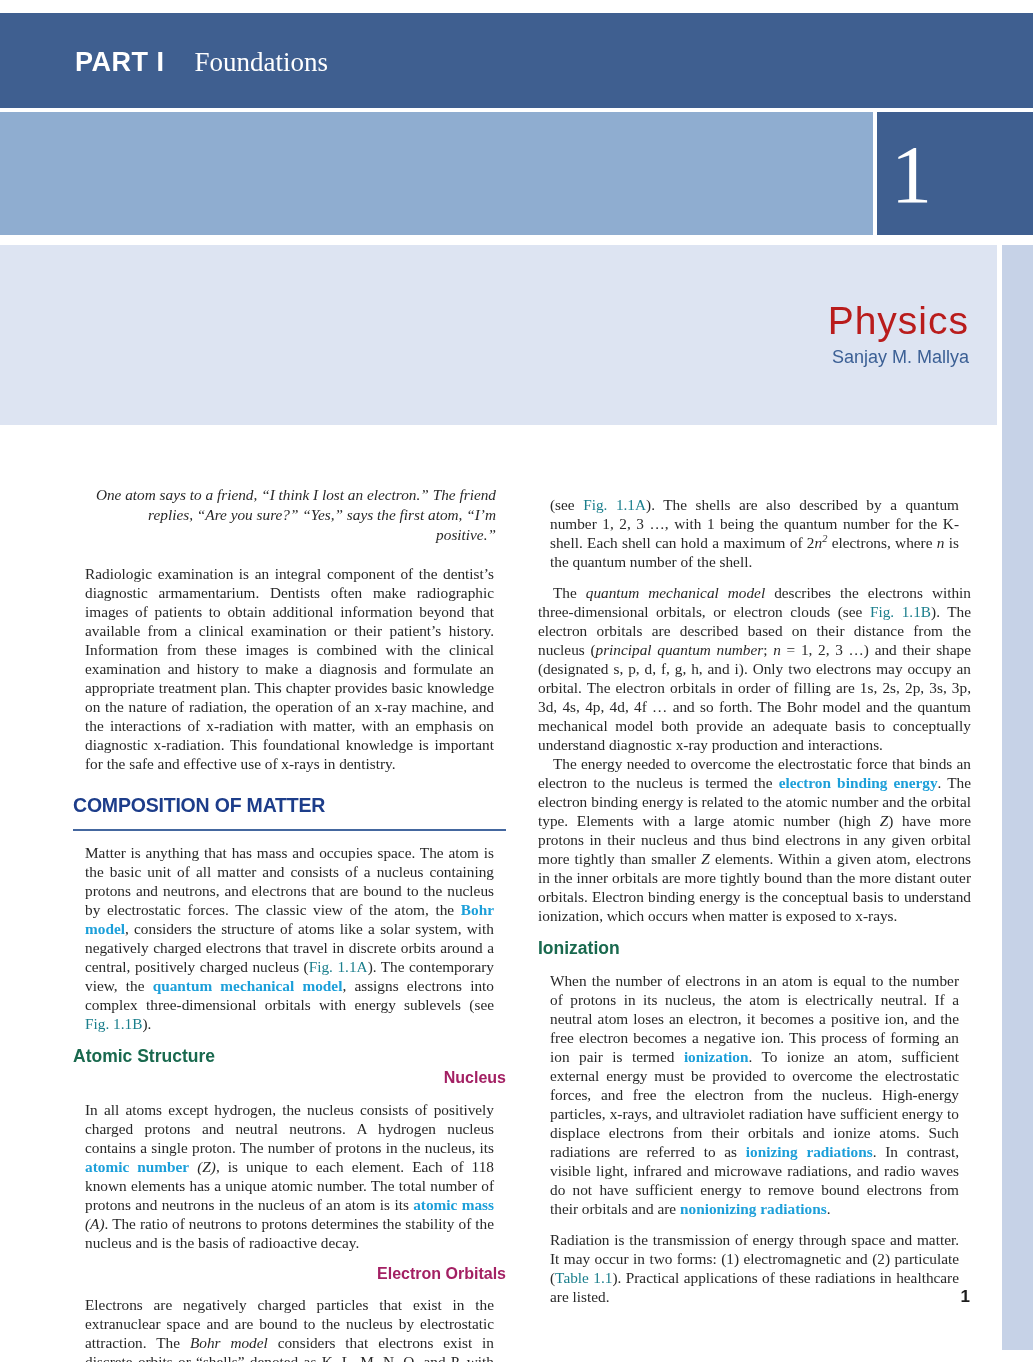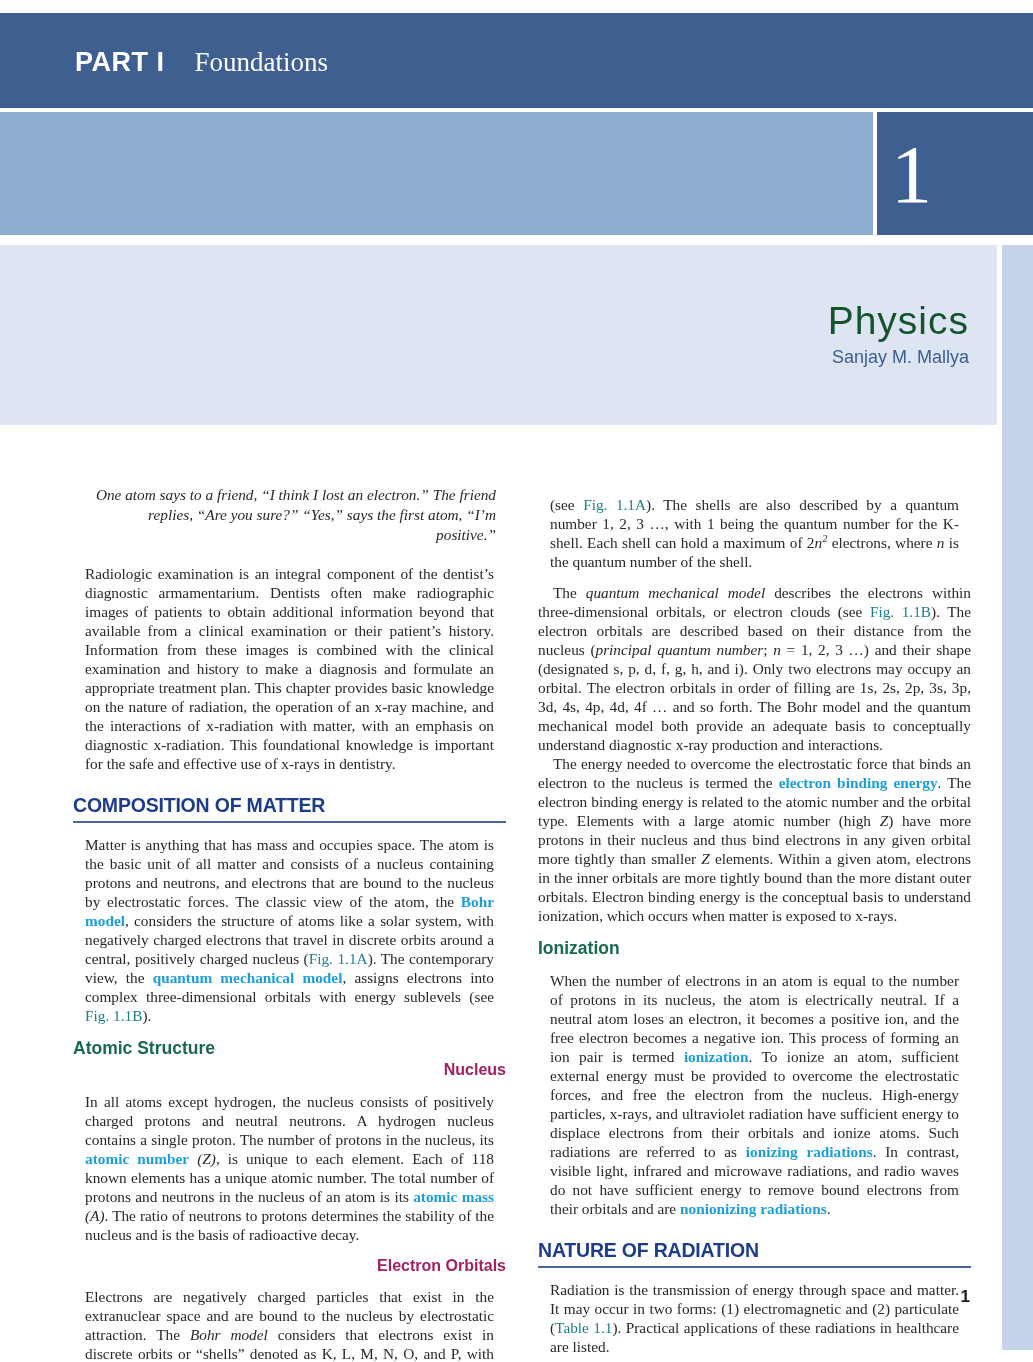--- a/index.html
+++ b/index.html
@@ -20,41 +20,41 @@
   .band { position:absolute; top:112px; left:0; width:873px; height:123px; background:#8fadd0; }
   .chapter-square { position:absolute; top:112px; left:877px; width:156px; height:123px;
                     background:#3f5f90; color:#ffffff; }
   .chapter-square span { position:absolute; left:14px; top:28px;
                          font-family:"Liberation Serif", serif; font-size:82px; line-height:0.85; }
 
   
   .title-box { position:absolute; top:245px; left:0; width:997px; height:180px;
                background:#dde4f2; text-align:right; padding:55px 28px 0 0; }
   .chapter-title { font-family:"Liberation Sans", sans-serif; font-weight:normal;
-                   font-size:39px; color:#14532d; letter-spacing:1px; line-height:1.1; }
+                   font-size:39px; color:#b91c1c; letter-spacing:1px; line-height:1.1; }
   .chapter-author { font-family:"Liberation Sans", sans-serif; 
                     font-size:18px; color:#3c6095; margin-top:4px; }
 
   
   .edge-strip { position:absolute; top:245px; left:1002px; width:31px; height:1105px;
                 background:#c6d2e7; }
 
   
   .columns { position:absolute; top:483px; left:73px; width:897px; }
   .col { position:absolute; top:0; width:433px; font-size:15.3px; line-height:19px;
          color:#282828; text-align:justify; }
   .col-left  { left:0; }
   .col-right { left:465px; }
 
   .blk-epigraph { font-style:italic; text-align:right; margin:2px 10px 19px 22px; line-height:20px; }
   .blk-para { margin:12px; }
   .blk-para-indent { margin:0; text-indent:15px; }
   .blk-h1 { font-family:"Liberation Sans", sans-serif; font-weight:bold; font-size:19.5px;
             color:#1d3d8a; letter-spacing:-0.2px; text-align:left; line-height:1.15;
-            margin:21px 0 8px 0; padding-bottom:5px; border-bottom:2.5px solid #44679f; }
+            margin:21px 0 8px 0; padding-bottom:13px; border-bottom:2.5px solid #44679f; }
   .blk-h2 { font-family:"Liberation Sans", sans-serif; font-weight:bold; font-size:17.5px;
             color:#19694e; text-align:left; line-height:1.2; margin:13px 0 1px 0; }
   .blk-h3 { font-family:"Liberation Sans", sans-serif; font-weight:bold; font-size:16px;
             color:#a32063; text-align:right; line-height:1.2; margin:12px 0 1px 0; }
   .blk-h2 + .blk-h3 { margin-top:1px; }
 
   .seg-i    { font-style:italic; }
   .seg-term { color:#1c9fd9; font-weight:bold; }
   .seg-link { color:#1a7e8c; }
   .seg-sup  { vertical-align:super; font-size:68%; line-height:0; font-style:italic; }
@@ -98,20 +98,19 @@
         <div class="blk blk-para"><span>In all atoms except hydrogen, the nucleus consists of positively charged protons and neutral neutrons. A hydrogen nucleus contains a single proton. The number of protons in the nucleus, its </span><span class="seg-term">atomic number</span><span> </span><span class="seg-i">(Z)</span><span>, is unique to each element. Each of 118 known elements has a unique atomic number. The total number of protons and neutrons in the nucleus of an atom is its </span><span class="seg-term">atomic mass</span><span> </span><span class="seg-i">(A)</span><span>. The ratio of neutrons to protons determines the stability of the nucleus and is the basis of radioactive decay.</span></div>
         <div class="blk blk-h3">Electron Orbitals</div>
         <div class="blk blk-para"><span>Electrons are negatively charged particles that exist in the extranuclear space and are bound to the nucleus by electrostatic attraction. The </span><span class="seg-i">Bohr model</span><span> considers that electrons exist in discrete orbits or “shells” denoted as K, L, M, N, O, and P, with the K-shell being closest to the nucleus</span></div>
       </div>
     <div class="col col-right" id="col-right">
         <div class="blk blk-para"><span>(see </span><span class="seg-link">Fig. 1.1A</span><span>). The shells are also described by a quantum number 1, 2, 3 …, with 1 being the quantum number for the K-shell. Each shell can hold a maximum of 2</span><span class="seg-i">n</span><span class="seg-sup">2</span><span> electrons, where </span><span class="seg-i">n</span><span> is the quantum number of the shell.</span></div>
         <div class="blk blk-para-indent"><span>The </span><span class="seg-i">quantum mechanical model</span><span> describes the electrons within three-dimensional orbitals, or electron clouds (see </span><span class="seg-link">Fig. 1.1B</span><span>). The electron orbitals are described based on their distance from the nucleus (</span><span class="seg-i">principal quantum number</span><span>; </span><span class="seg-i">n</span><span> = 1, 2, 3 …) and their shape (designated s, p, d, f, g, h, and i). Only two electrons may occupy an orbital. The electron orbitals in order of filling are 1s, 2s, 2p, 3s, 3p, 3d, 4s, 4p, 4d, 4f … and so forth. The Bohr model and the quantum mechanical model both provide an adequate basis to conceptually understand diagnostic x-ray production and interactions.</span></div>
         <div class="blk blk-para-indent"><span>The energy needed to overcome the electrostatic force that binds an electron to the nucleus is termed the </span><span class="seg-term">electron binding energy</span><span>. The electron binding energy is related to the atomic number and the orbital type. Elements with a large atomic number (high </span><span class="seg-i">Z</span><span>) have more protons in their nucleus and thus bind electrons in any given orbital more tightly than smaller </span><span class="seg-i">Z</span><span> elements. Within a given atom, electrons in the inner orbitals are more tightly bound than the more distant outer orbitals. Electron binding energy is the conceptual basis to understand ionization, which occurs when matter is exposed to x-rays.</span></div>
         <div class="blk blk-h2">Ionization</div>
         <div class="blk blk-para"><span>When the number of electrons in an atom is equal to the number of protons in its nucleus, the atom is electrically neutral. If a neutral atom loses an electron, it becomes a positive ion, and the free electron becomes a negative ion. This process of forming an ion pair is termed </span><span class="seg-term">ionization</span><span>. To ionize an atom, sufficient external energy must be provided to overcome the electrostatic forces, and free the electron from the nucleus. High-energy particles, x-rays, and ultraviolet radiation have sufficient energy to displace electrons from their orbitals and ionize atoms. Such radiations are referred to as </span><span class="seg-term">ionizing radiations</span><span>. In contrast, visible light, infrared and microwave radiations, and radio waves do not have sufficient energy to remove bound electrons from their orbitals and are </span><span class="seg-term">nonionizing radiations</span><span>.</span></div>
-        <div class="blk blk-h1">NATURE OF RADIATION</div>
         <div class="blk blk-para"><span>Radiation is the transmission of energy through space and matter. It may occur in two forms: (1) electromagnetic and (2) particulate (</span><span class="seg-link">Table 1.1</span><span>). Practical applications of these radiations in healthcare are listed.</span></div>
       </div>
   </main>
 
   <div class="folio">1</div>
 
 </div>
 
 </body></html>

